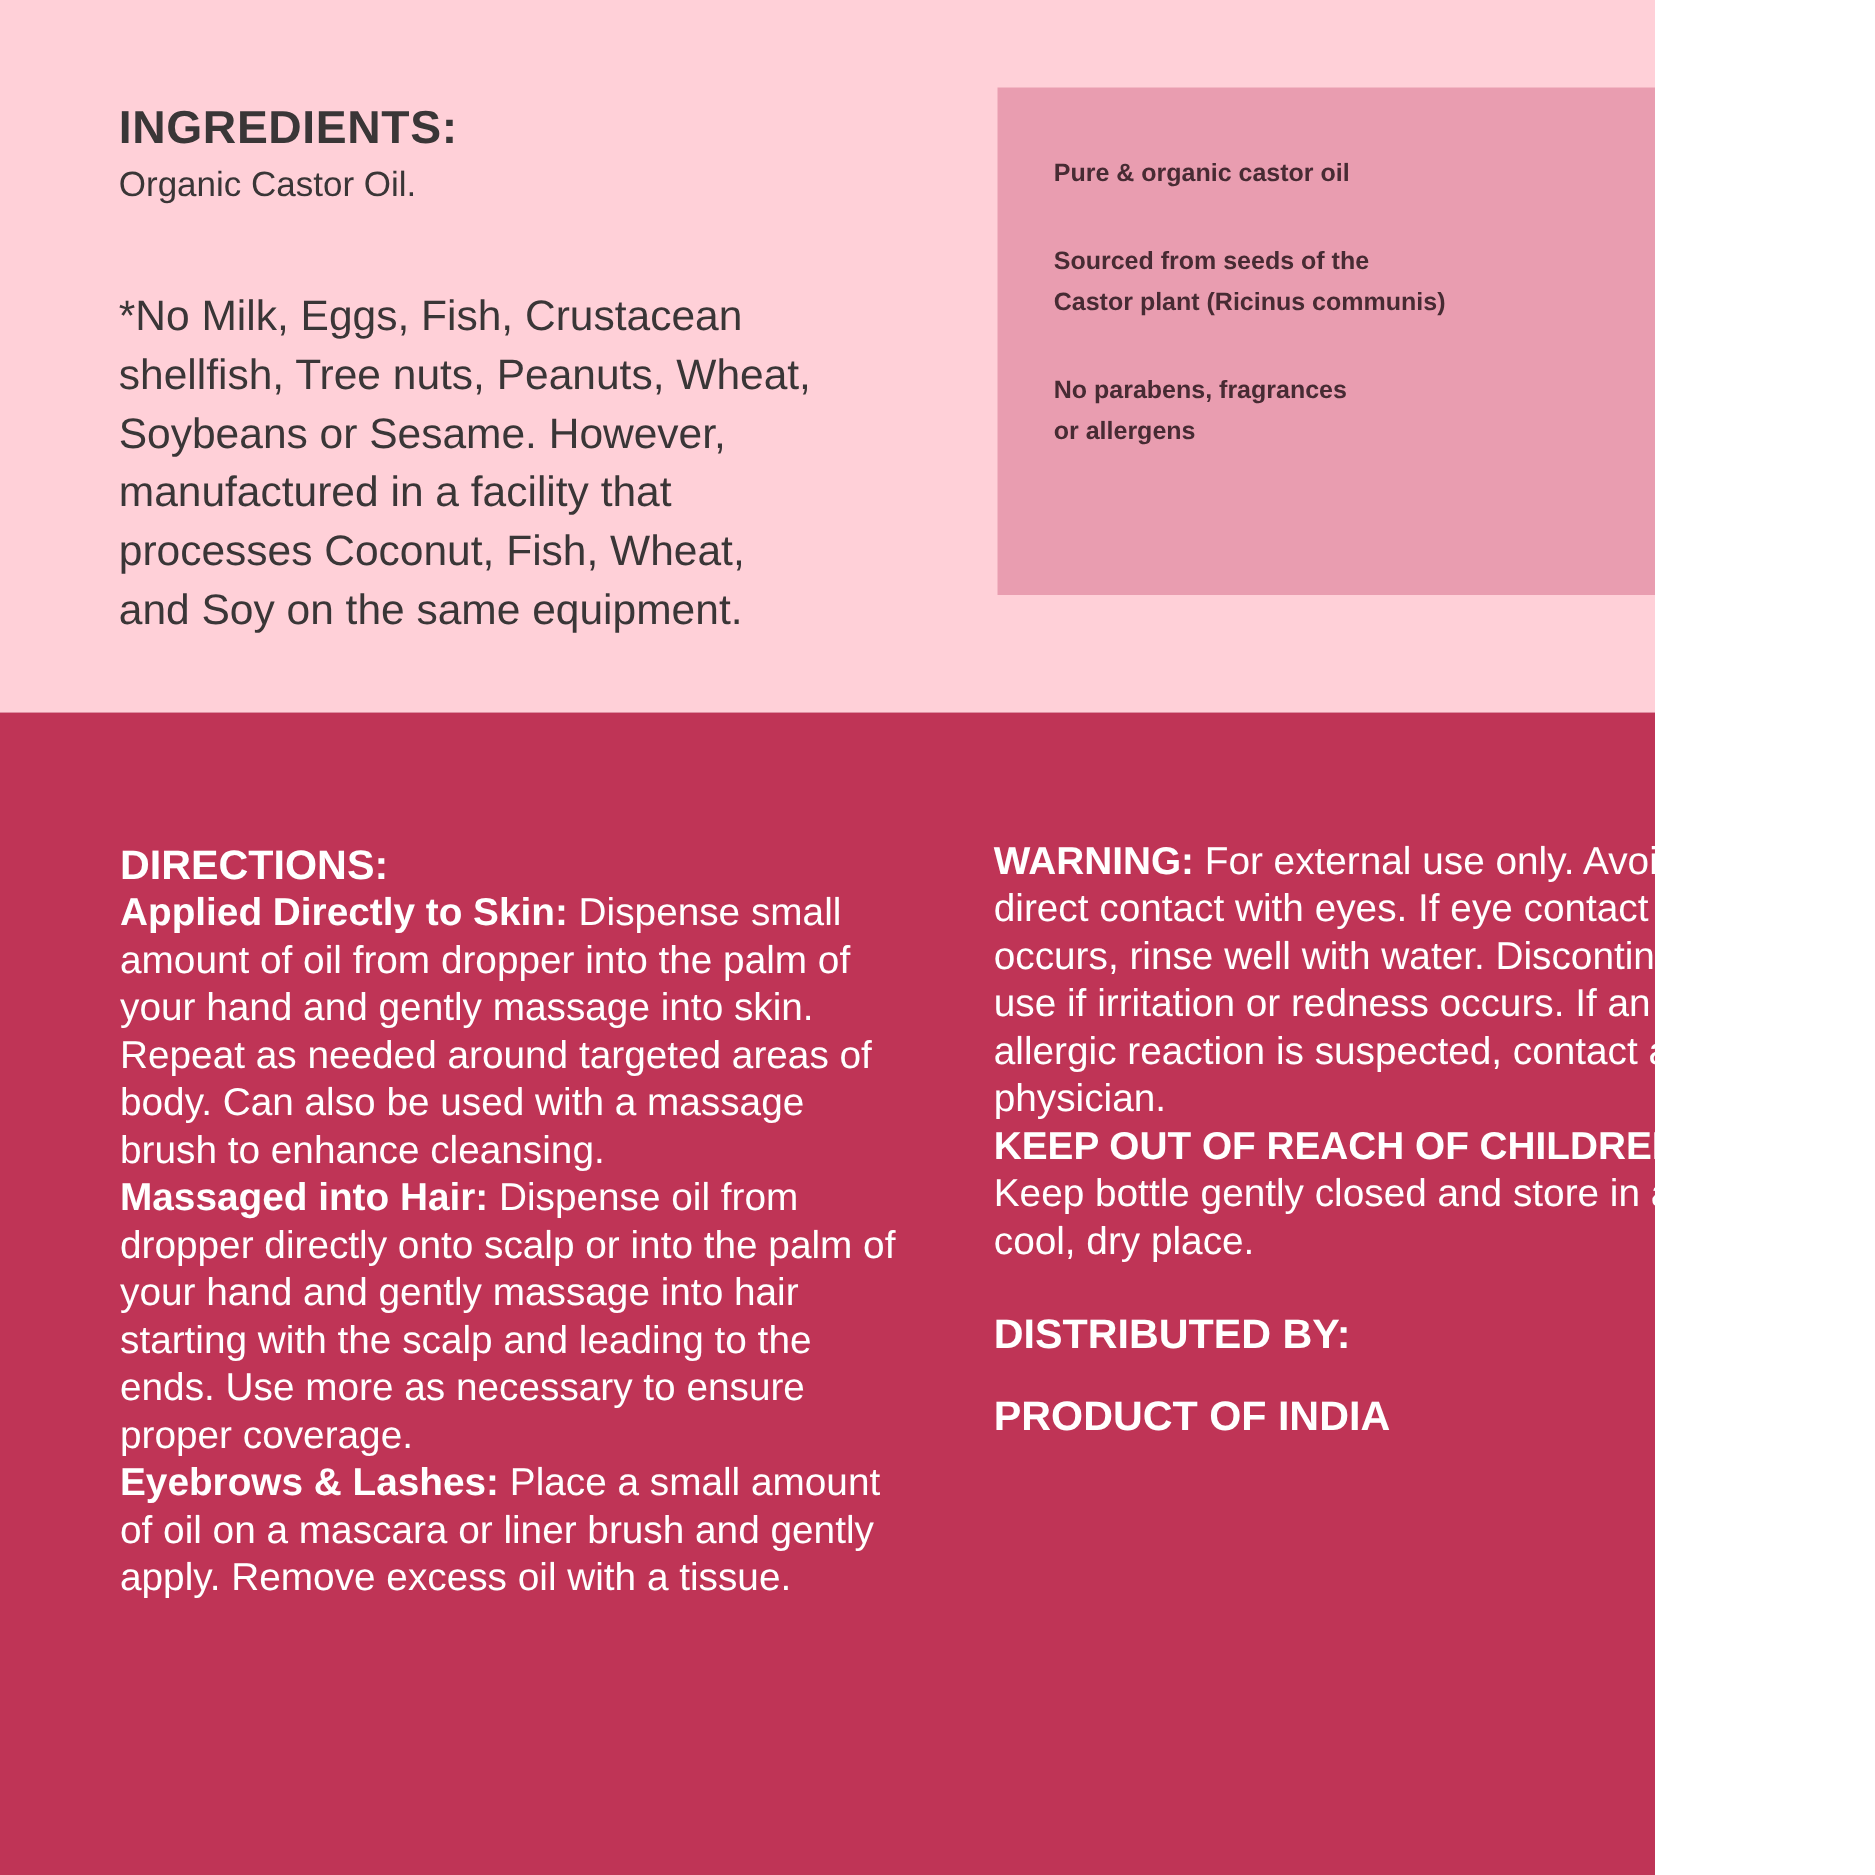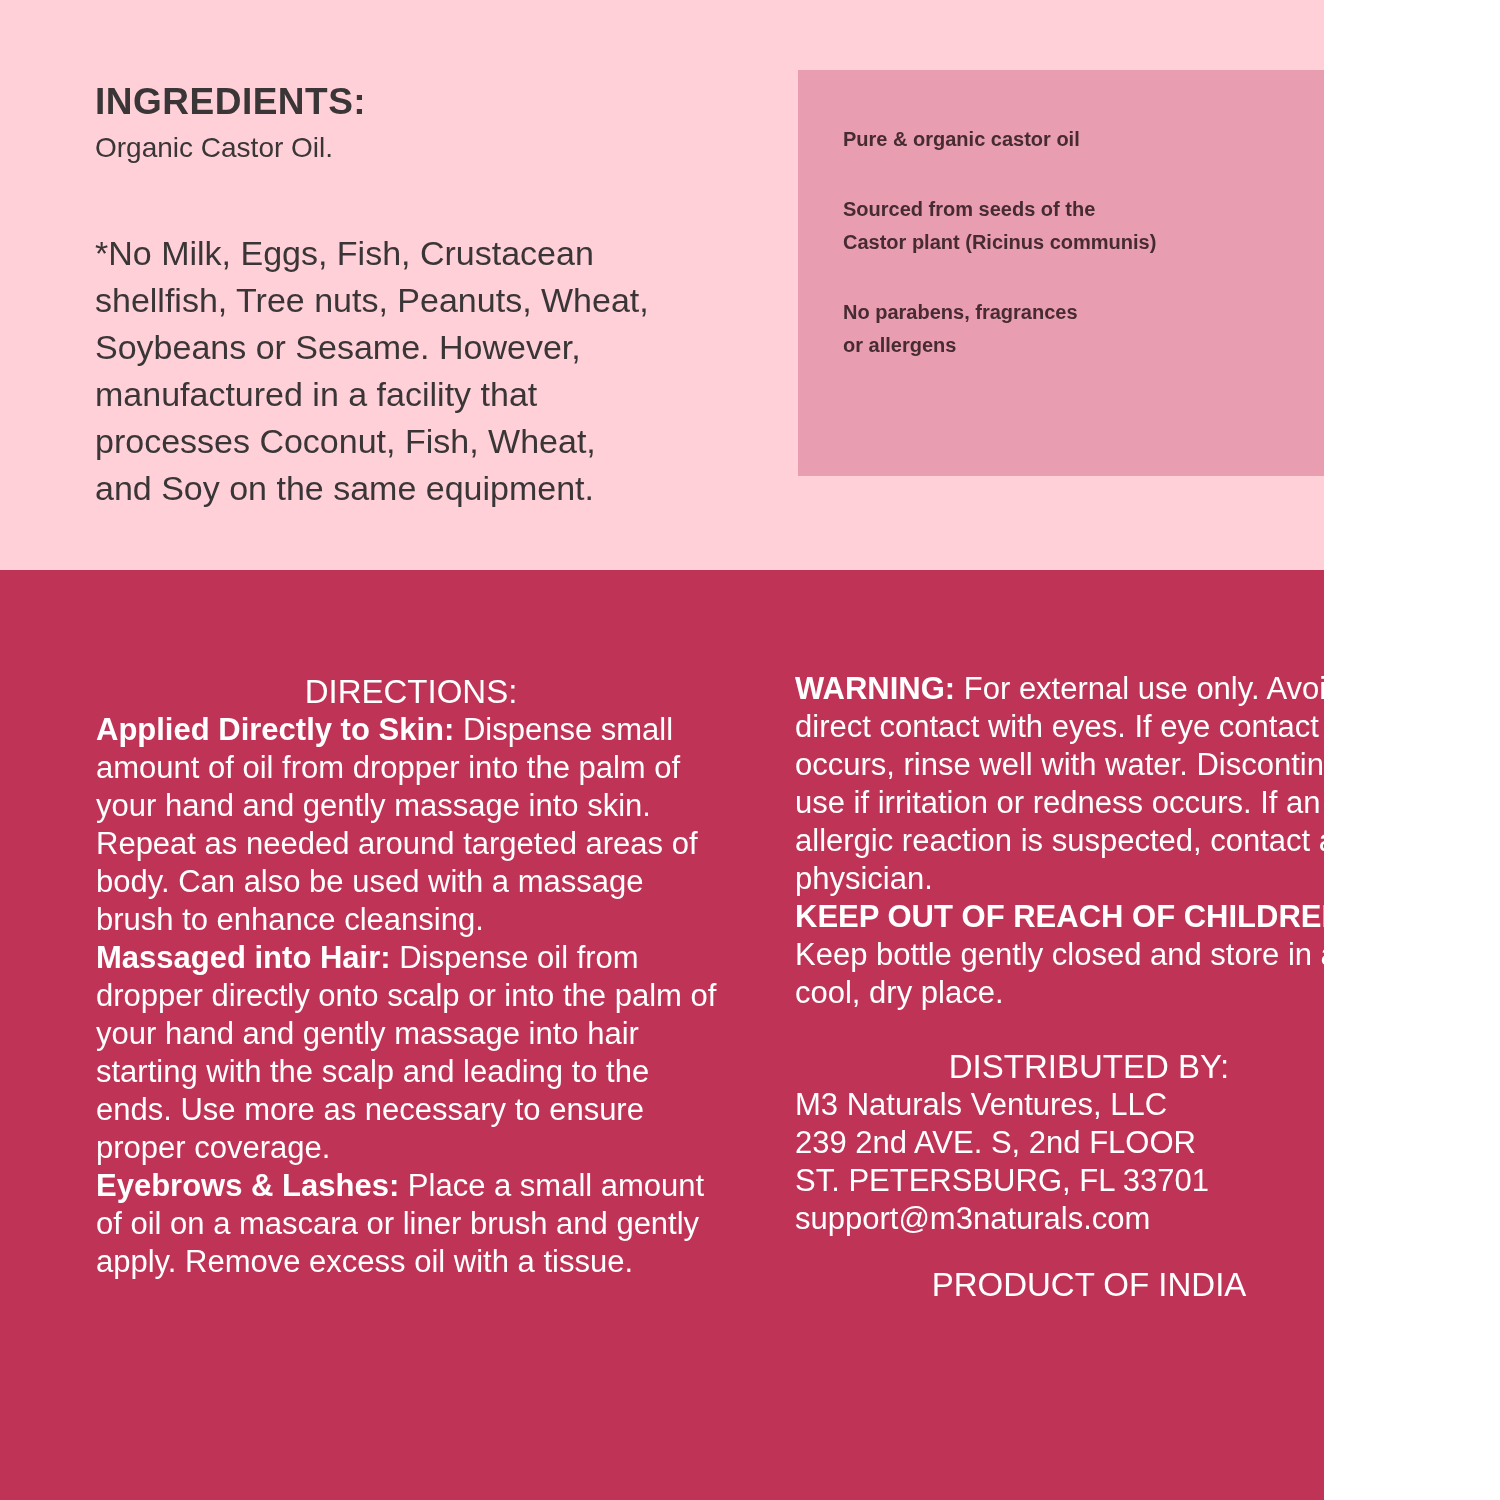--- a/index.html
+++ b/index.html
@@ -49,21 +49,21 @@
     margin:0 0 37px;font-size:20px;line-height:33px;font-weight:bold;
     white-space:pre-line;
   }
   
   .col{
     position:absolute;color:var(--white);font-size:31px;line-height:38px;
   }
   .col-left{left:96px;top:673px;width:630px;}
   .col-right{left:795px;top:670px;width:588px;}
   .sub-heading{
-    margin:0;font-size:33px;line-height:38px;font-weight:normal;color:var(--white);text-align:center;
+    margin:0;font-size:33px;line-height:38px;font-weight:bold;color:var(--white);
   }
   .col p{margin:0;}
   .para{margin:0 0 22px;}
   .para:last-child{margin-bottom:0;}
   .lead{font-weight:bold;}
   .gap-top{margin-top:36px;}
   .gap-top-sm{margin-top:28px;}
   .pre{white-space:pre-line;}
 </style>
 </head>
@@ -102,24 +102,20 @@
     <p class="para"><span class="lead">Massaged into Hair:</span><span> Dispense oil from dropper directly onto scalp or into the palm of your hand and gently massage into hair starting with the scalp and leading to the ends. Use more as necessary to ensure proper coverage.</span></p>
     <p class="para"><span class="lead">Eyebrows &amp; Lashes:</span><span> Place a small amount of oil on a mascara or liner brush and gently apply. Remove excess oil with a tissue.</span></p>
   </div>
 
   <div class="col col-right">
     <p class="para"><span class="lead">WARNING:</span><span> For external use only. Avoid direct contact with eyes. If eye contact occurs, rinse well with water. Discontinue use if irritation or redness occurs. If an allergic reaction is suspected, contact a physician.</span></p>
     <p class="para gap-top"><span class="lead">KEEP OUT OF REACH OF CHILDREN.</span><span> Keep bottle gently closed and store in a cool, dry place.</span></p>
 
     <div class="gap-top">
       <h3 class="sub-heading">DISTRIBUTED BY:</h3>
-      <p class="pre">M3 Naturals Ventures, LLC
-239 2nd AVE. S, 2nd FLOOR
-ST. PETERSBURG, FL 33701
-support@m3naturals.com</p>
     </div>
 
     <div class="gap-top-sm">
       <h3 class="sub-heading">PRODUCT OF INDIA</h3>
     </div>
   </div>
 
 </div>
 
 </body></html>

